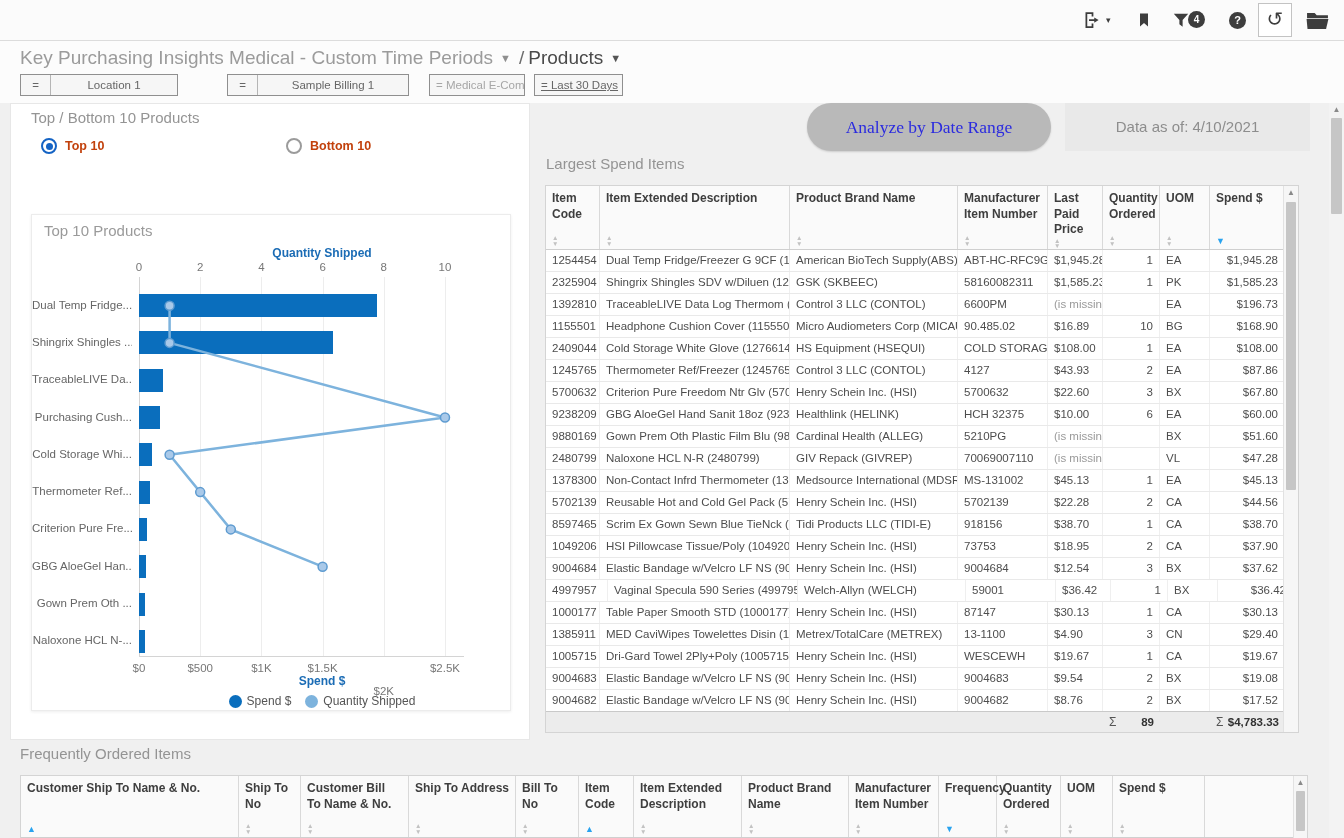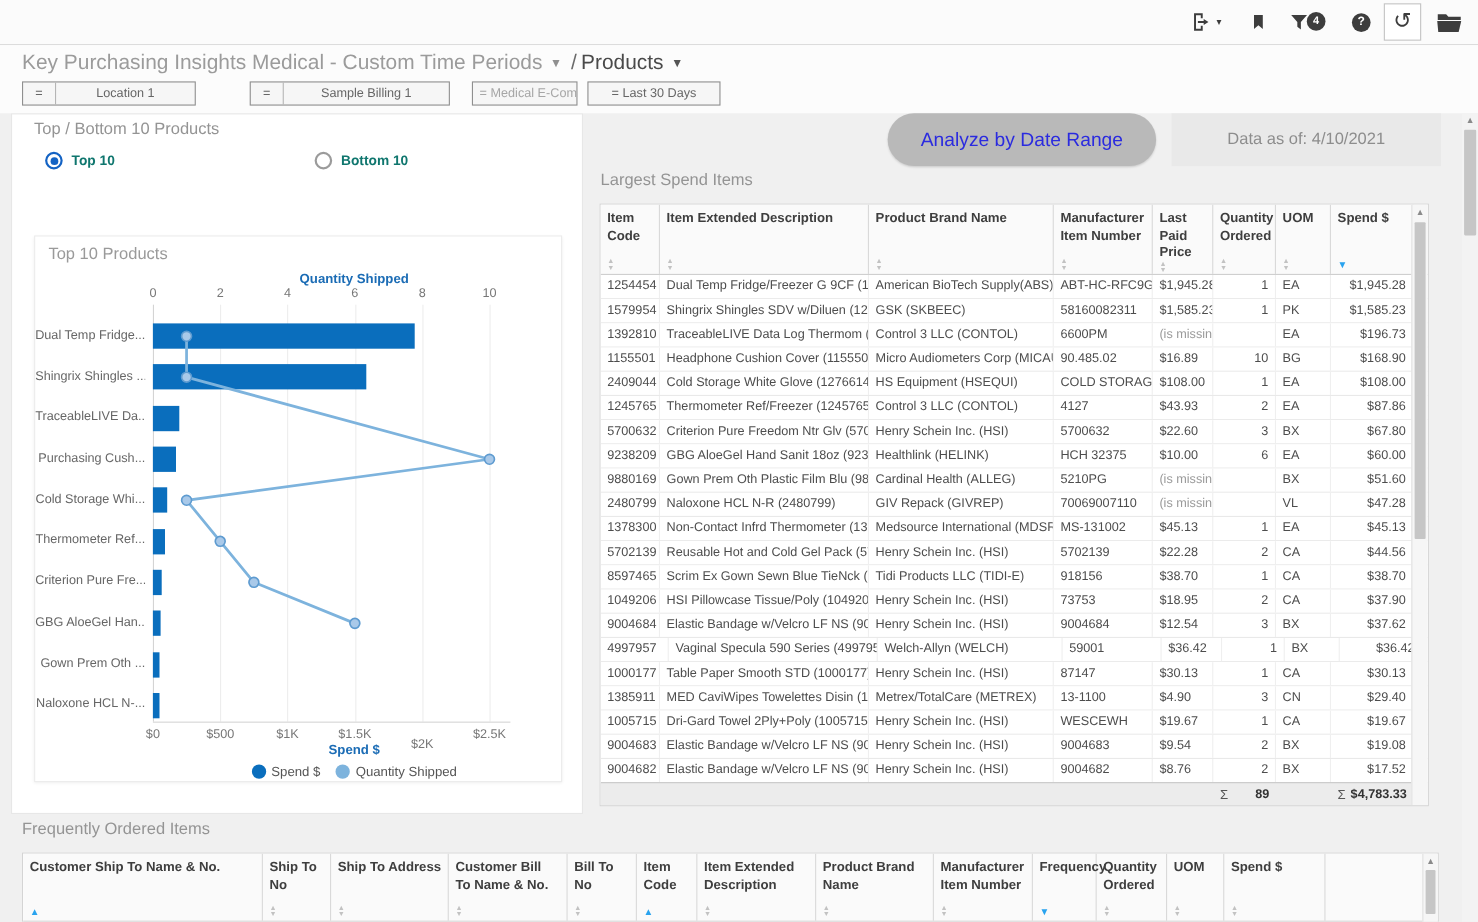--- a/index.html
+++ b/index.html
@@ -36,39 +36,39 @@
 
   
   .card { background:#fff; border:1px solid #e7e7e7; }
   .left-card { left:10px; top:103px; width:520px; height:637px; }
   .panel-title { position:absolute; left:20px; top:5px; font-size:15px; color:#949494; }
   .radio-row { position:absolute; left:0; top:34px; width:100%; height:20px; }
   .radio-item { position:absolute; display:flex; align-items:center; cursor:pointer; }
   .radio { width:16px; height:16px; border-radius:50%; border:2px solid #9b9b9b; background:#fff; position:relative; }
   .radio.sel { border-color:#1463c4; }
   .radio.sel::after { content:""; position:absolute; inset:2.5px; border-radius:50%; background:#1463c4; }
-  .radio-lbl { margin-left:8px; font-size:12.5px; font-weight:bold; color:#0f766e; }
+  .radio-lbl { margin-left:8px; font-size:12.5px; font-weight:bold; color:#c2410c; }
 
   .chart-card { position:absolute; left:20px; top:110px; width:480px; height:497px; background:#fff;
                 border:1px solid #ececec; box-shadow:0 1px 3px rgba(0,0,0,.07); }
   .chart-title { position:absolute; left:12px; top:7px; font-size:15px; color:#9a9a9a; }
   .ax-title { position:absolute; font-size:12px; font-weight:bold; color:#1b6cb5; text-align:center; width:280px; left:150px; }
   .tick { position:absolute; transform:translateX(-50%); font-size:11.5px; color:#777; white-space:nowrap; }
   .grid { position:absolute; width:1px; background:#ededed; }
   .grid.zero { background:#d4d4d4; }
   .axline { position:absolute; height:1px; background:#d4d4d4; }
   .cat { position:absolute; width:100px; text-align:right; font-size:11.5px; color:#666; white-space:nowrap; overflow:hidden; }
   .bar { position:absolute; background:#0a6ebd; cursor:pointer; }
   .legend { position:absolute; left:50px; width:480px; display:flex; justify-content:center; gap:14px; font-size:12px; color:#555; }
   .leg { display:flex; align-items:center; gap:5px; cursor:pointer; }
   .dot { width:13px; height:13px; border-radius:50%; display:inline-block; }
 
   
   .analyze-btn { left:807px; top:103px; width:244px; height:48px; border-radius:24px; background:#b9b9b9;
-                 border:none; color:#2b2bdf; font-size:17.5px; font-family:Liberation Sans, sans-serif;
+                 border:none; color:#2b2bdf; font-size:17.5px; font-family:Liberation Serif, serif;
                  cursor:pointer; box-shadow:0 1px 2px rgba(0,0,0,.15); }
   .data-asof { left:1065px; top:103px; width:245px; height:48px; background:#e9e9e9; color:#8d8d8d;
                font-size:15px; text-align:center; line-height:48px; }
   .sec-title { font-size:15px; color:#949494; }
 
   
   .dtable { background:#fff; border:1px solid #d4d4d4; overflow:hidden; }
   .thead { display:flex; background:#fafafa; border-bottom:1px solid #cfcfcf; }
   .th { flex:none; padding:5px 6px 3px; border-right:1px solid #d9d9d9; display:flex; flex-direction:column;
         justify-content:space-between; font-size:12px; font-weight:bold; color:#3e3e3e; line-height:1.3; cursor:pointer; }
@@ -137,21 +137,21 @@
         <span class="op">=</span>
         <span class="lbl">Location 1</span>
       </div>
       <div class="chip" style="width: 182px; margin-left: 49px;">
         <span class="op">=</span>
         <span class="lbl">Sample Billing 1</span>
       </div>
       <div class="chip muted" style="width: 96px; margin-left: 20px;">
         <span class="lbl">= Medical E-Comm...</span>
       </div>
-      <div class="chip" style="width: 121px; margin-left: 9px;">
+      <div class="chip" style="width: 89px; margin-left: 9px; text-decoration: underline;">
         <span class="lbl">= Last 30 Days</span>
       </div>
     </div>
 </div>
 
 <div class="abs card left-card">
   <div class="panel-title">Top / Bottom 10 Products</div>
   <div class="radio-row" id="radios">
       <div class="radio-item" style="left: 30px;">
         <span class="radio sel"></span>
@@ -176,21 +176,21 @@
         <span class="tick" style="left:107px; top:46px">0</span>
         <span class="tick" style="left:168.2px; top:46px">2</span>
         <span class="tick" style="left:229.4px; top:46px">4</span>
         <span class="tick" style="left:290.6px; top:46px">6</span>
         <span class="tick" style="left:351.8px; top:46px">8</span>
         <span class="tick" style="left:413px; top:46px">10</span>
         <span class="tick" style="left:107px; top:447px">$0</span>
         <span class="tick" style="left:168.2px; top:447px">$500</span>
         <span class="tick" style="left:229.4px; top:447px">$1K</span>
         <span class="tick" style="left:290.6px; top:447px">$1.5K</span>
-        <span class="tick" style="left:351.8px; top:456px">$2K</span>
+        <span class="tick" style="left:351.8px; top:470px">$2K</span>
         <span class="tick" style="left:413px; top:447px">$2.5K</span>
         <div class="ax-title" style="top:459px">Spend $</div>
         <div class="cat" style="left:0; top:83.7px">Dual Temp Fridge...</div>
         <div class="bar" style="left:107px; top:79.2px; width:238.1px; height:23px; background:#0a6ebd"></div>
         <div class="cat" style="left:0; top:120.9px">Shingrix Shingles ...</div>
         <div class="bar" style="left:107px; top:116.4px; width:194.0px; height:23px; background:#0a6ebd"></div>
         <div class="cat" style="left:0; top:158.3px">TraceableLIVE Da...</div>
         <div class="bar" style="left:107px; top:153.8px; width:24.1px; height:23px; background:#0a6ebd"></div>
         <div class="cat" style="left:0; top:195.5px">Purchasing Cush...</div>
         <div class="bar" style="left:107px; top:191.0px; width:20.7px; height:23px; background:#0a6ebd"></div>
@@ -290,21 +290,21 @@
         <div class="td" style="width:54px">1254454</div>
         <div class="td" style="width:190px">Dual Temp Fridge/Freezer G 9CF (1254...</div>
         <div class="td" style="width:168px">American BioTech Supply(ABS) (A...</div>
         <div class="td" style="width:90px">ABT-HC-RFC9G</div>
         <div class="td" style="width:55px">$1,945.28</div>
         <div class="td r" style="width:57px">1</div>
         <div class="td" style="width:50px">EA</div>
         <div class="td r" style="width:75px">$1,945.28</div>
       </div>
       <div class="tr">
-        <div class="td" style="width:54px">1579954</div>
+        <div class="td" style="width:54px">2325904</div>
         <div class="td" style="width:190px">Shingrix Shingles SDV w/Diluen (12967...</div>
         <div class="td" style="width:168px">GSK (SKBEEC)</div>
         <div class="td" style="width:90px">58160082311</div>
         <div class="td" style="width:55px">$1,585.23</div>
         <div class="td r" style="width:57px">1</div>
         <div class="td" style="width:50px">PK</div>
         <div class="td r" style="width:75px">$1,585.23</div>
       </div>
       <div class="tr">
         <div class="td" style="width:54px">1392810</div>
@@ -533,29 +533,29 @@
           <span class="sb">▲</span>
         </span>
       </div>
       <div class="th" style="width:62px">
         <div>Ship To No</div>
         <span class="sorts">
           <span class="sg">▲</span>
           <span class="sg">▼</span>
         </span>
       </div>
+      <div class="th" style="width:108px">
+        <div>Customer Bill To Name &amp; No.</div>
+        <span class="sorts">
+          <span class="sg">▲</span>
+          <span class="sg">▼</span>
+        </span>
+      </div>
       <div class="th" style="width:107px">
         <div>Ship To Address</div>
-        <span class="sorts">
-          <span class="sg">▲</span>
-          <span class="sg">▼</span>
-        </span>
-      </div>
-      <div class="th" style="width:108px">
-        <div>Customer Bill To Name &amp; No.</div>
         <span class="sorts">
           <span class="sg">▲</span>
           <span class="sg">▼</span>
         </span>
       </div>
       <div class="th" style="width:63px">
         <div>Bill To No</div>
         <span class="sorts">
           <span class="sg">▲</span>
           <span class="sg">▼</span>

